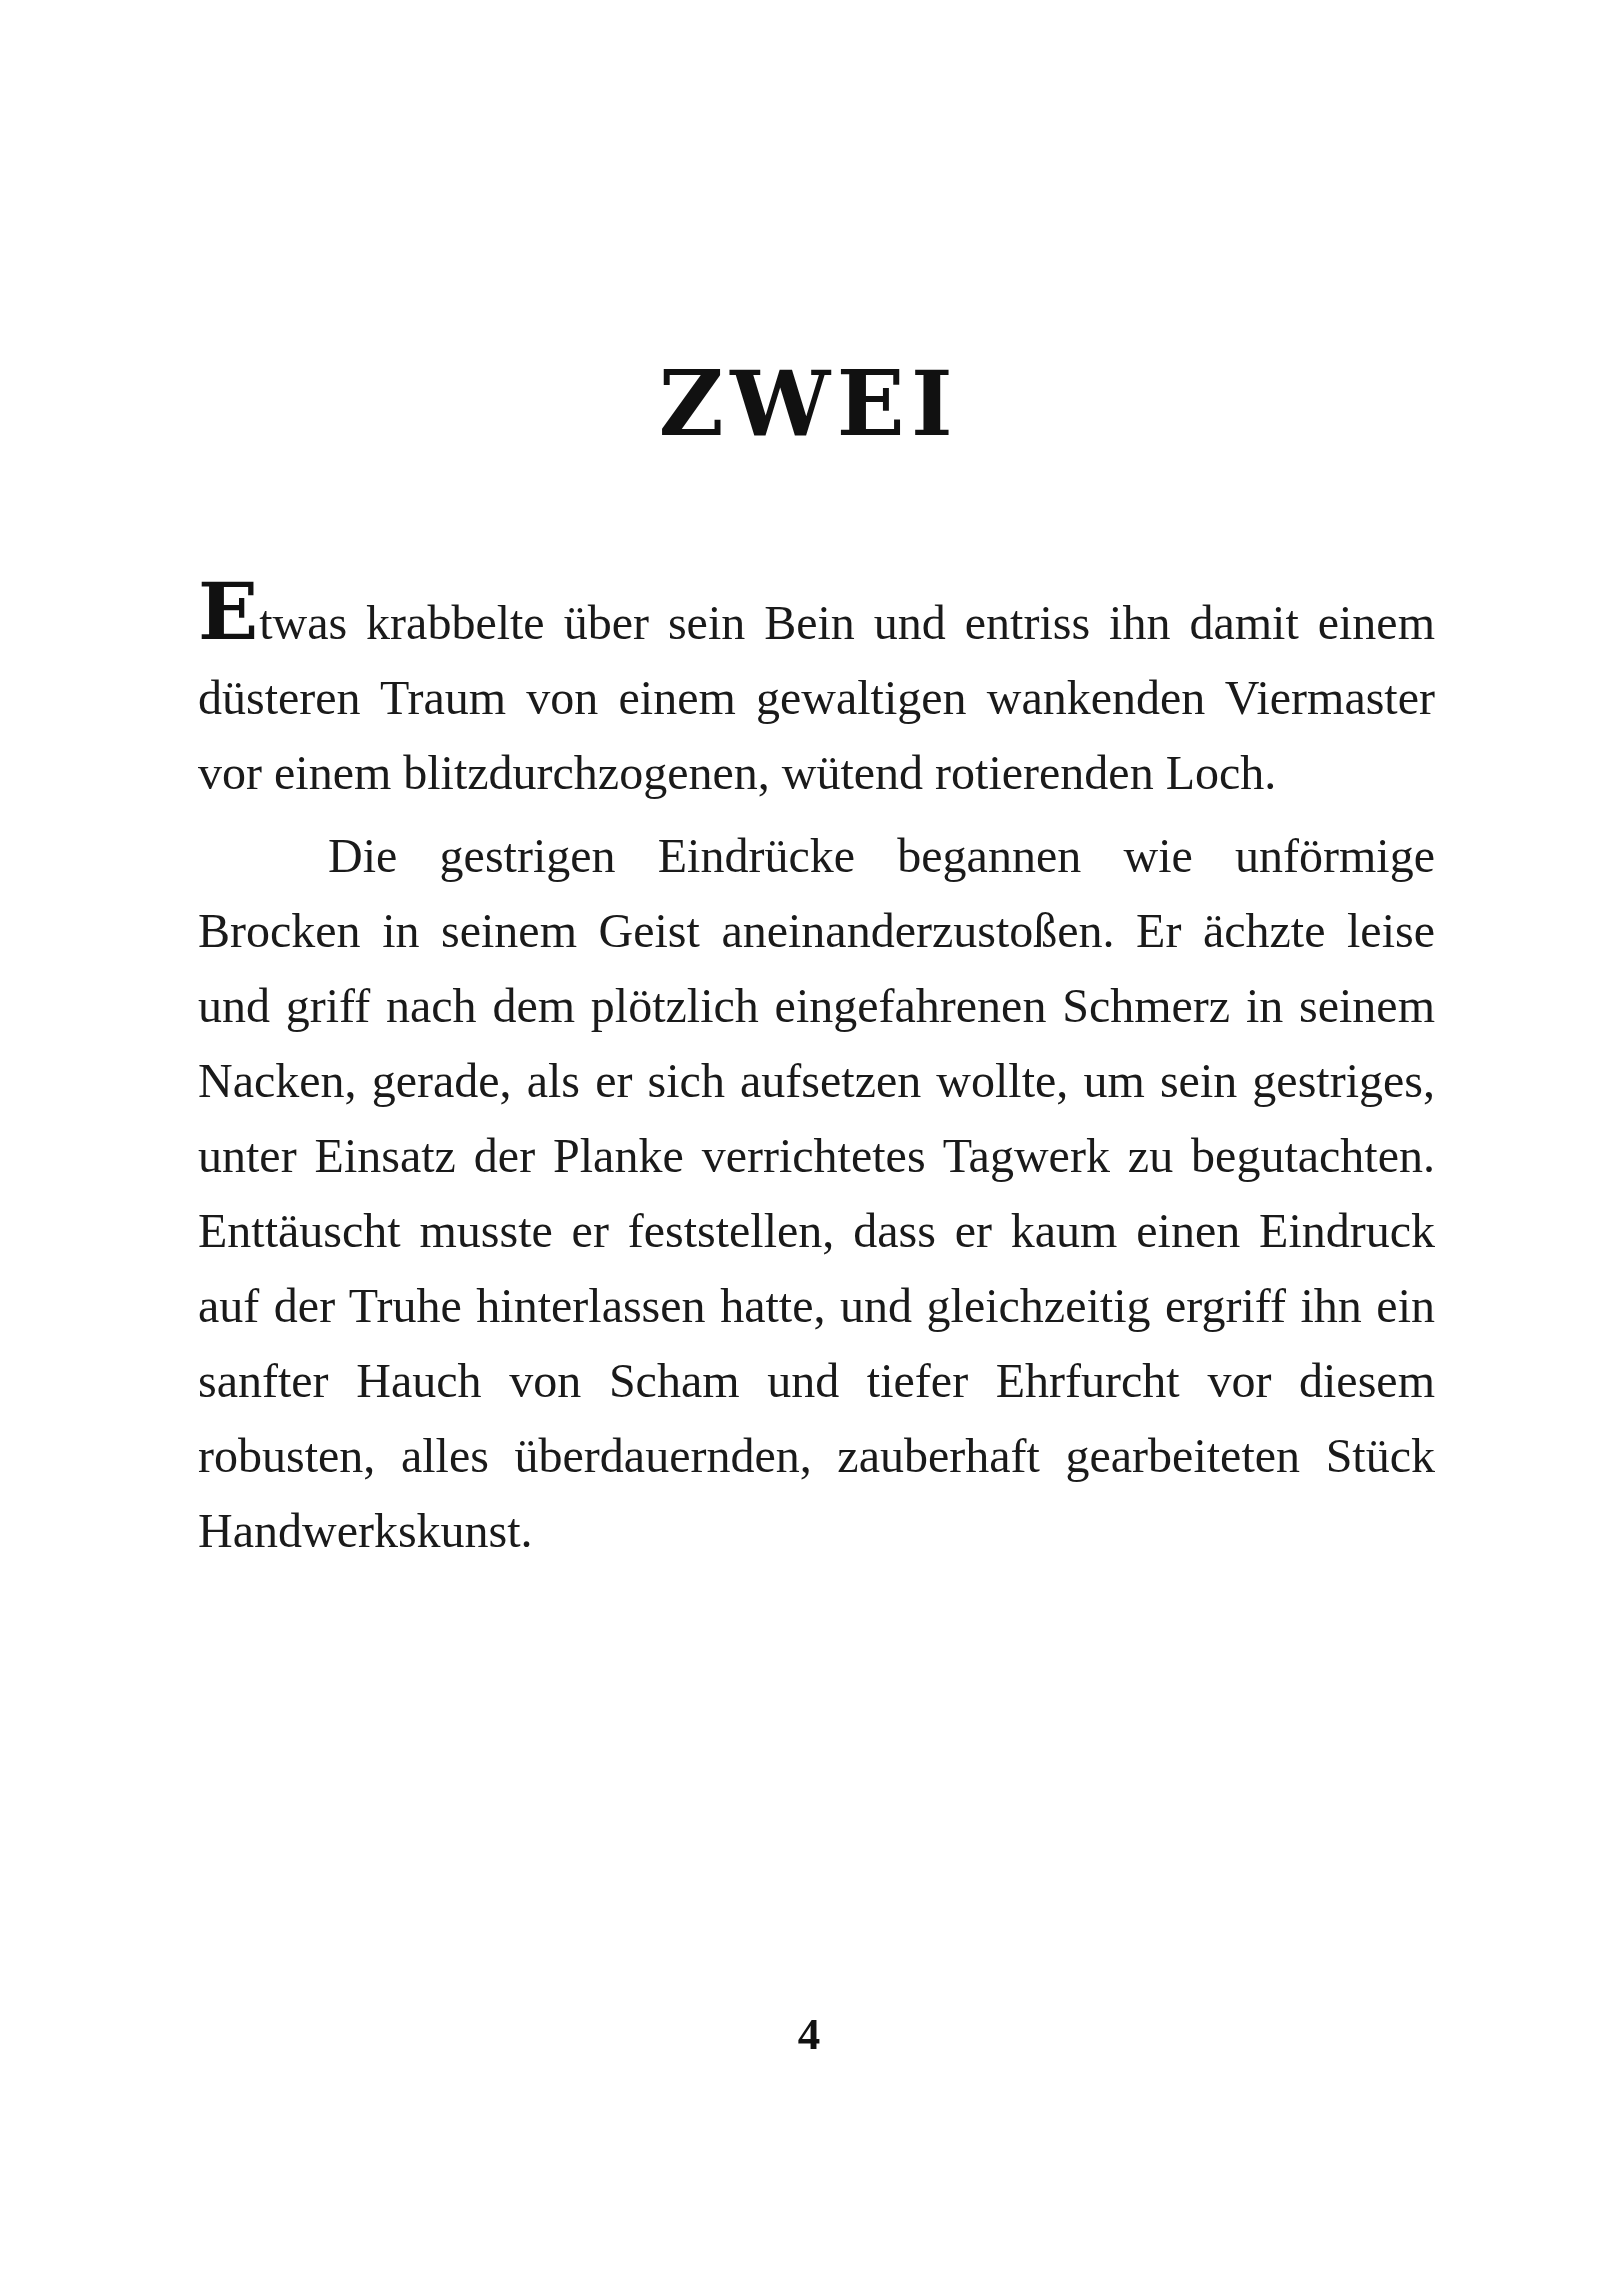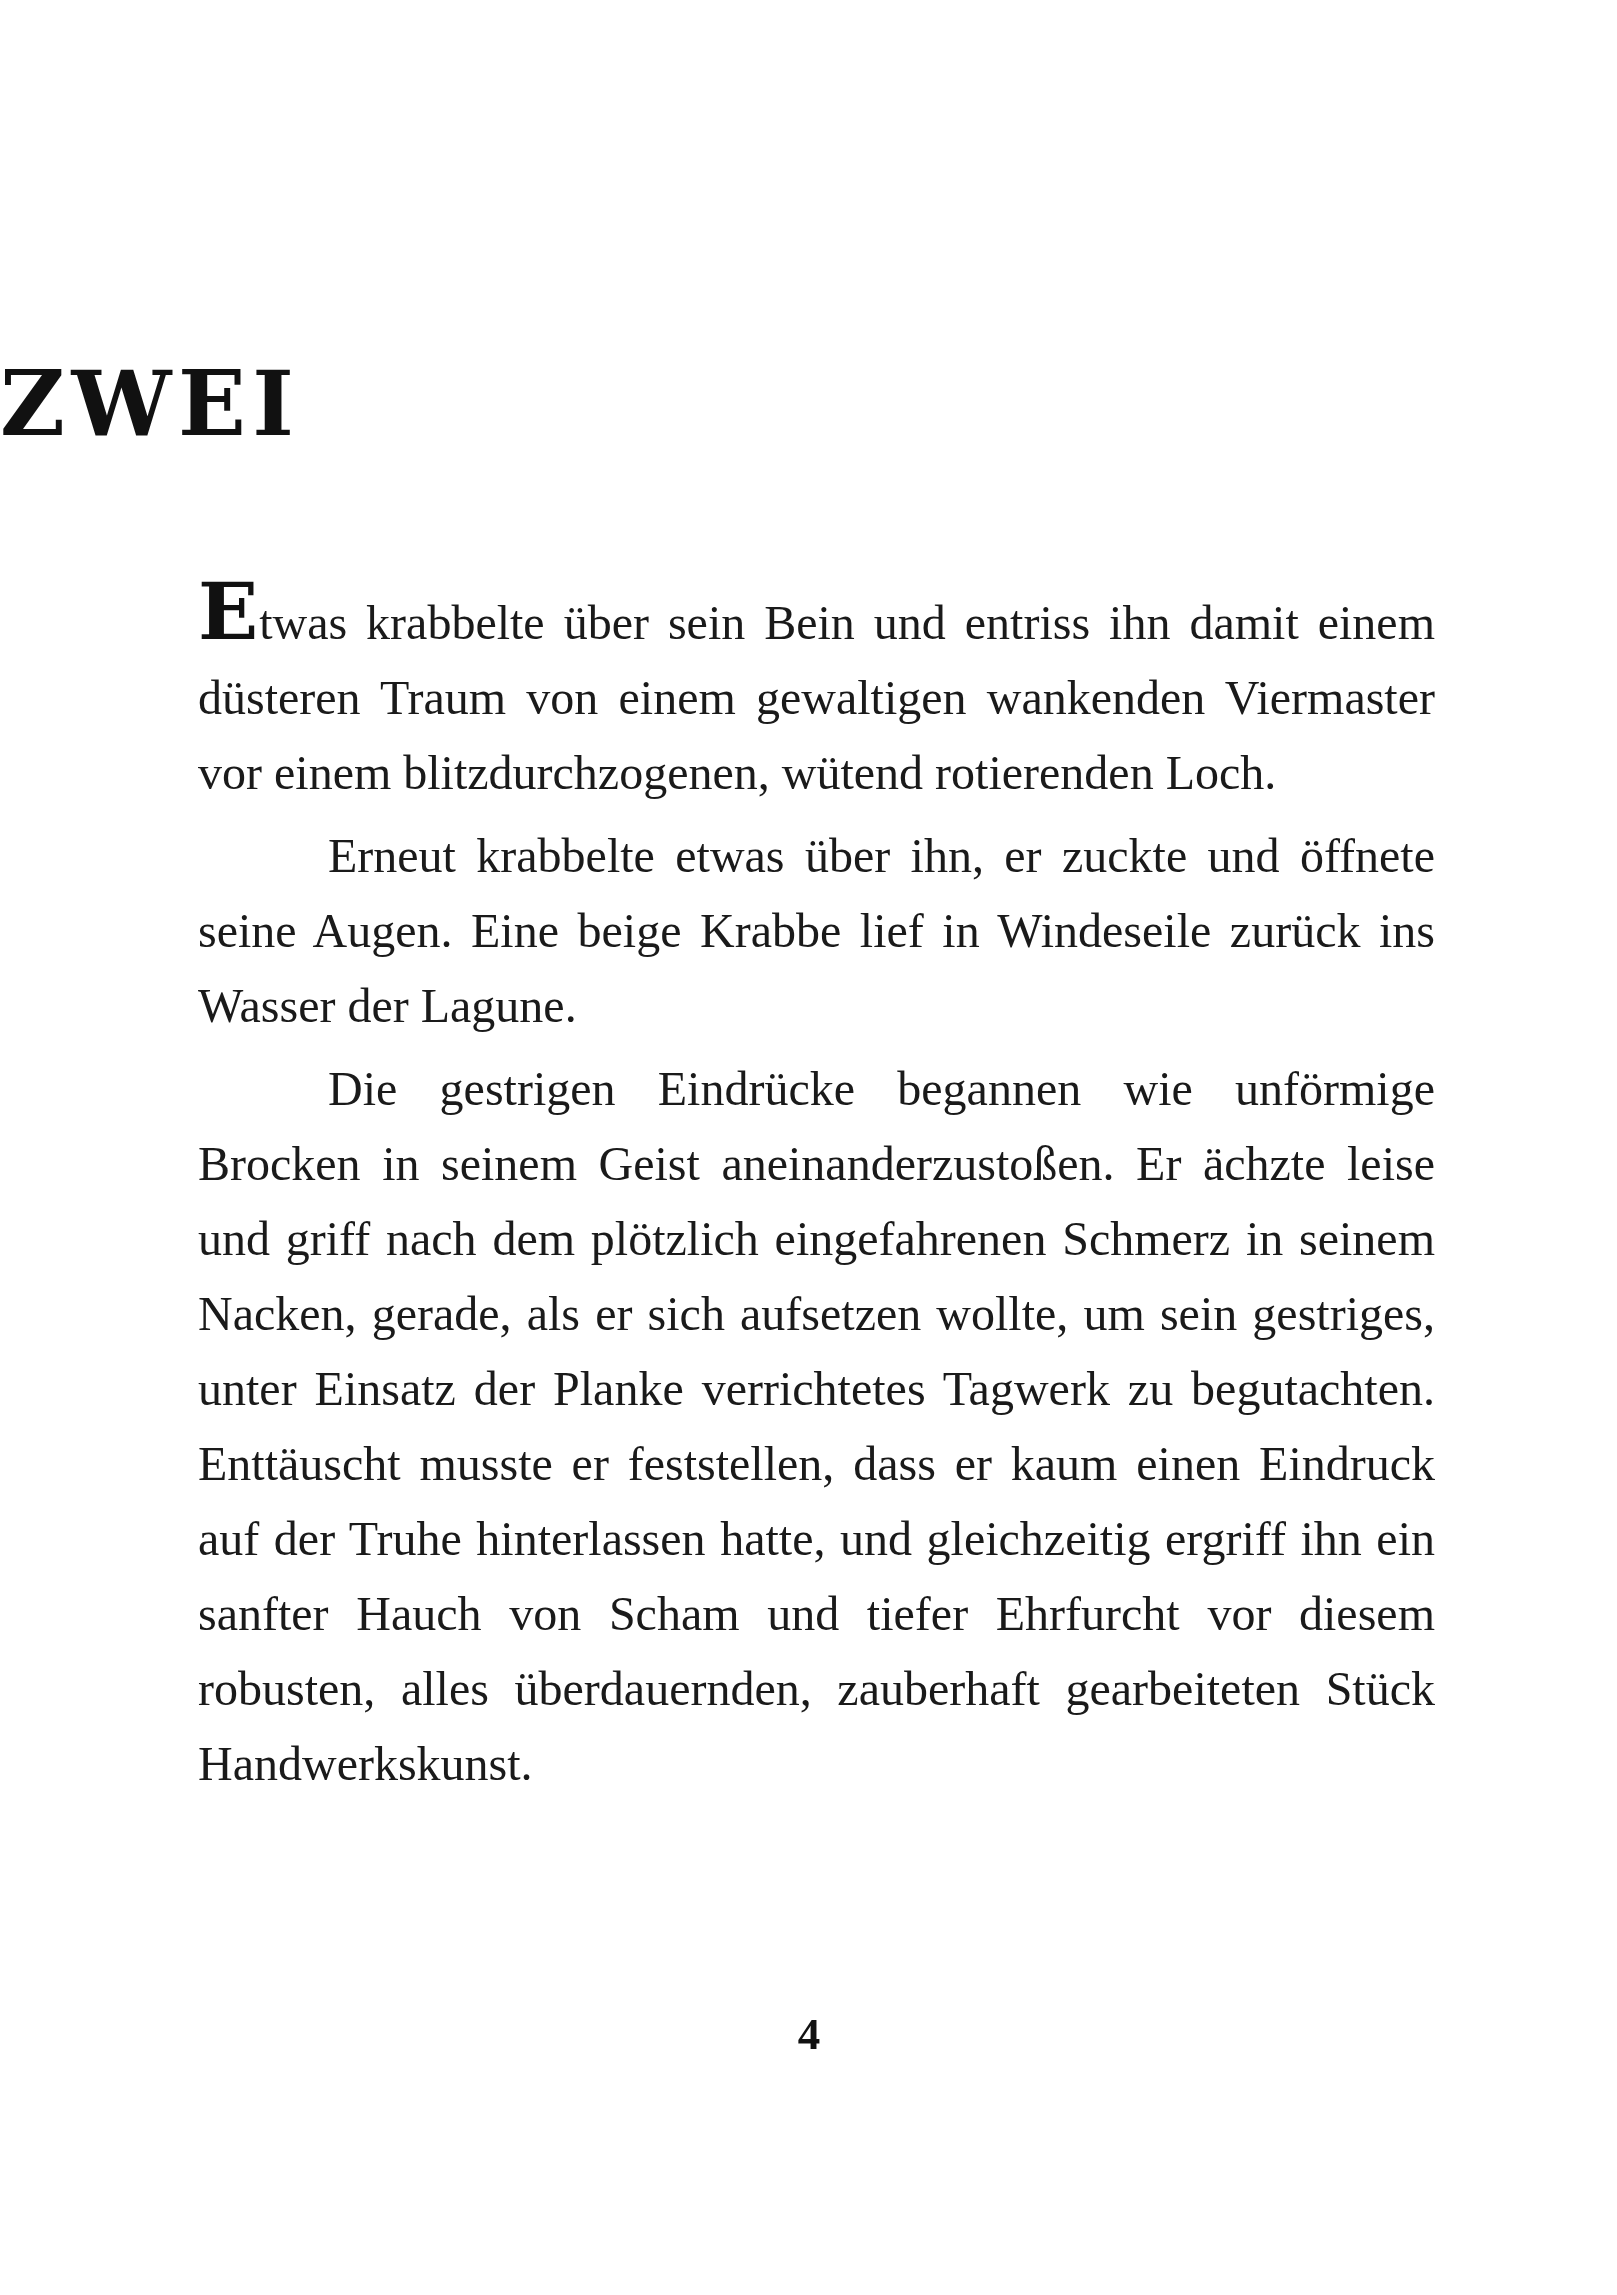--- a/index.html
+++ b/index.html
@@ -14,21 +14,21 @@
     background: #ffffff;
     color: #141414;
     font-family: "Liberation Serif", serif;
     overflow: hidden;
   }
   .chapter-title {
     position: absolute;
     top: 351px;
     left: 0;
     width: 100%;
-    text-align: left;
+    text-align: center;
     font-family: "DejaVu Serif", serif;
     font-weight: 700;
     font-size: 89px;
     letter-spacing: 6.5px;
     color: #111111;
   }
   .content {
     position: absolute;
     top: 577px;
     left: 190px;
@@ -69,21 +69,20 @@
 <body>
 
 <div class="book-page">
 
   <div class="chapter-title">ZWEI</div>
 
   <div class="content">
 
     <p><span class="drop-cap">E</span><span>twas krabbelte über sein Bein und entriss ihn damit einem düsteren Traum von einem gewaltigen wankenden Viermaster vor einem blitzdurchzogenen, wütend rotierenden Loch.</span></p>
 
-    <p class="indent">Erneut krabbelte etwas über ihn, er zuckte und öffnete seine Augen. Eine beige Krabbe lief in Windeseile zurück ins Wasser der Lagune.</p>
 
     <p class="indent">Die gestrigen Eindrücke begannen wie unförmige Brocken in seinem Geist aneinanderzustoßen. Er ächzte leise und griff nach dem plötzlich eingefahrenen Schmerz in seinem Nacken, gerade, als er sich aufsetzen wollte, um sein gestriges, unter Einsatz der Planke verrichtetes Tagwerk zu begutachten. Enttäuscht musste er feststellen, dass er kaum einen Eindruck auf der Truhe hinterlassen hatte, und gleichzeitig ergriff ihn ein sanfter Hauch von Scham und tiefer Ehrfurcht vor diesem robusten, alles überdauernden, zauberhaft gearbeiteten Stück Handwerkskunst.</p>
 
 
   </div>
 
   <div class="page-number">4</div>
 
 </div>
 

